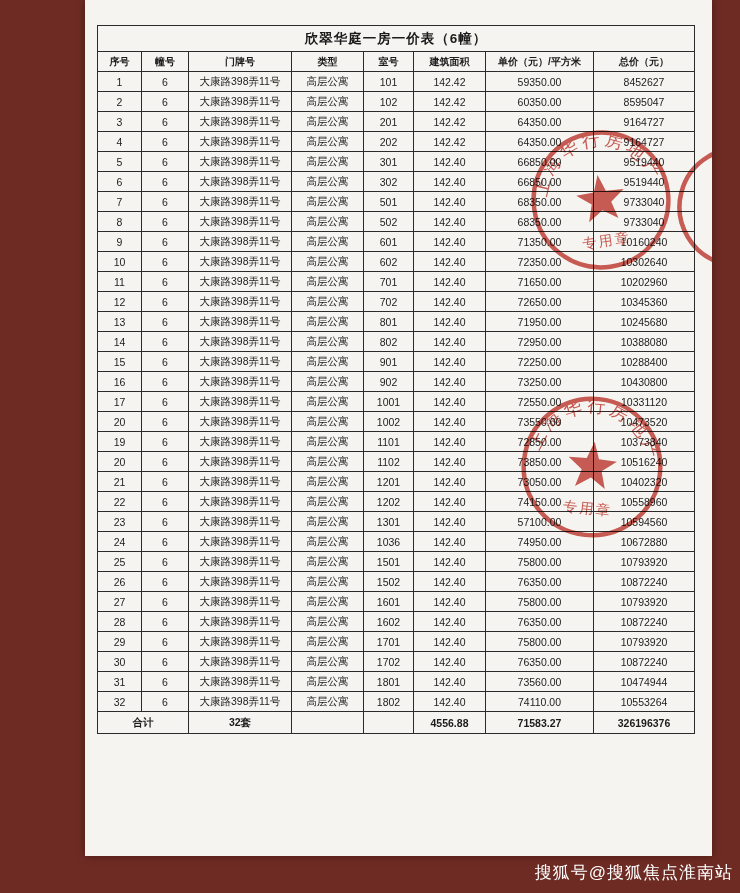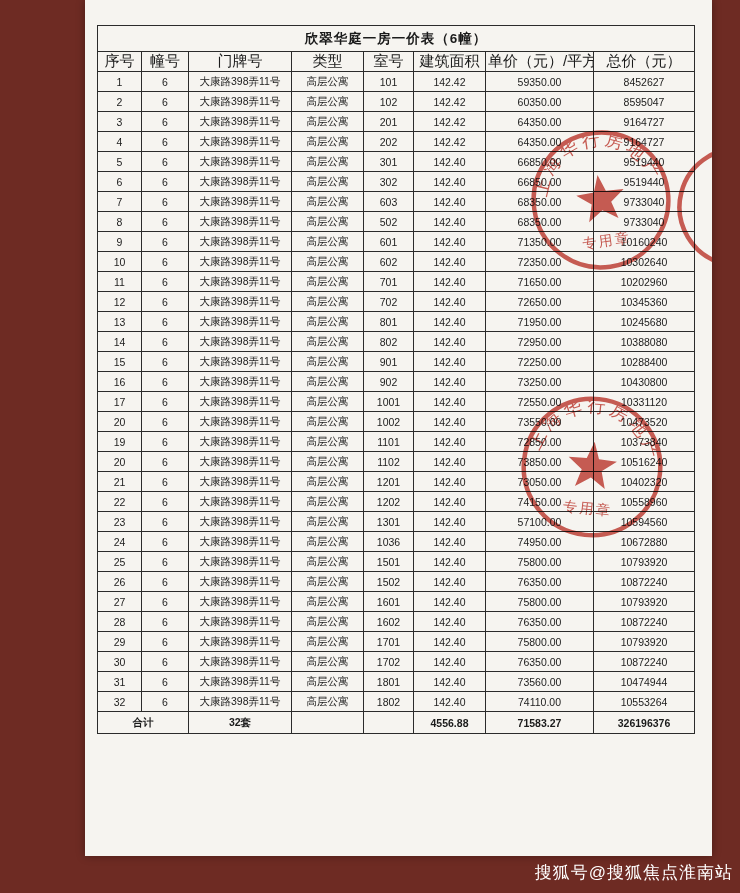--- a/index.html
+++ b/index.html
@@ -36,21 +36,21 @@
     padding:0 2px;
     overflow:hidden;
     white-space:nowrap;
   }
   .price-table th.title-cell {
     font-size:13.5px;
     font-weight:bold;
     height:26px;
     letter-spacing:1px;
   }
-  .price-table thead th { font-weight:normal; font-size:15px; }
+  .price-table thead th { font-weight:bold; font-size:10px; }
   .price-table tfoot td { font-weight:bold; height:22px; }
   
   .stamp {
     position:absolute;
     color:#bf3127;
     opacity:.78;
     mix-blend-mode:multiply;
     pointer-events:none;
   }
   .stamp-1 { left:442px; top:126px; width:148px; height:148px; transform:rotate(-8deg); }
@@ -154,21 +154,21 @@
           <td>302</td>
           <td>142.40</td>
           <td>66850.00</td>
           <td>9519440</td>
         </tr>
         <tr>
           <td>7</td>
           <td>6</td>
           <td>大康路398弄11号</td>
           <td>高层公寓</td>
-          <td>603</td>
+          <td>501</td>
           <td>142.40</td>
           <td>68350.00</td>
           <td>9733040</td>
         </tr>
         <tr>
           <td>8</td>
           <td>6</td>
           <td>大康路398弄11号</td>
           <td>高层公寓</td>
           <td>502</td>

